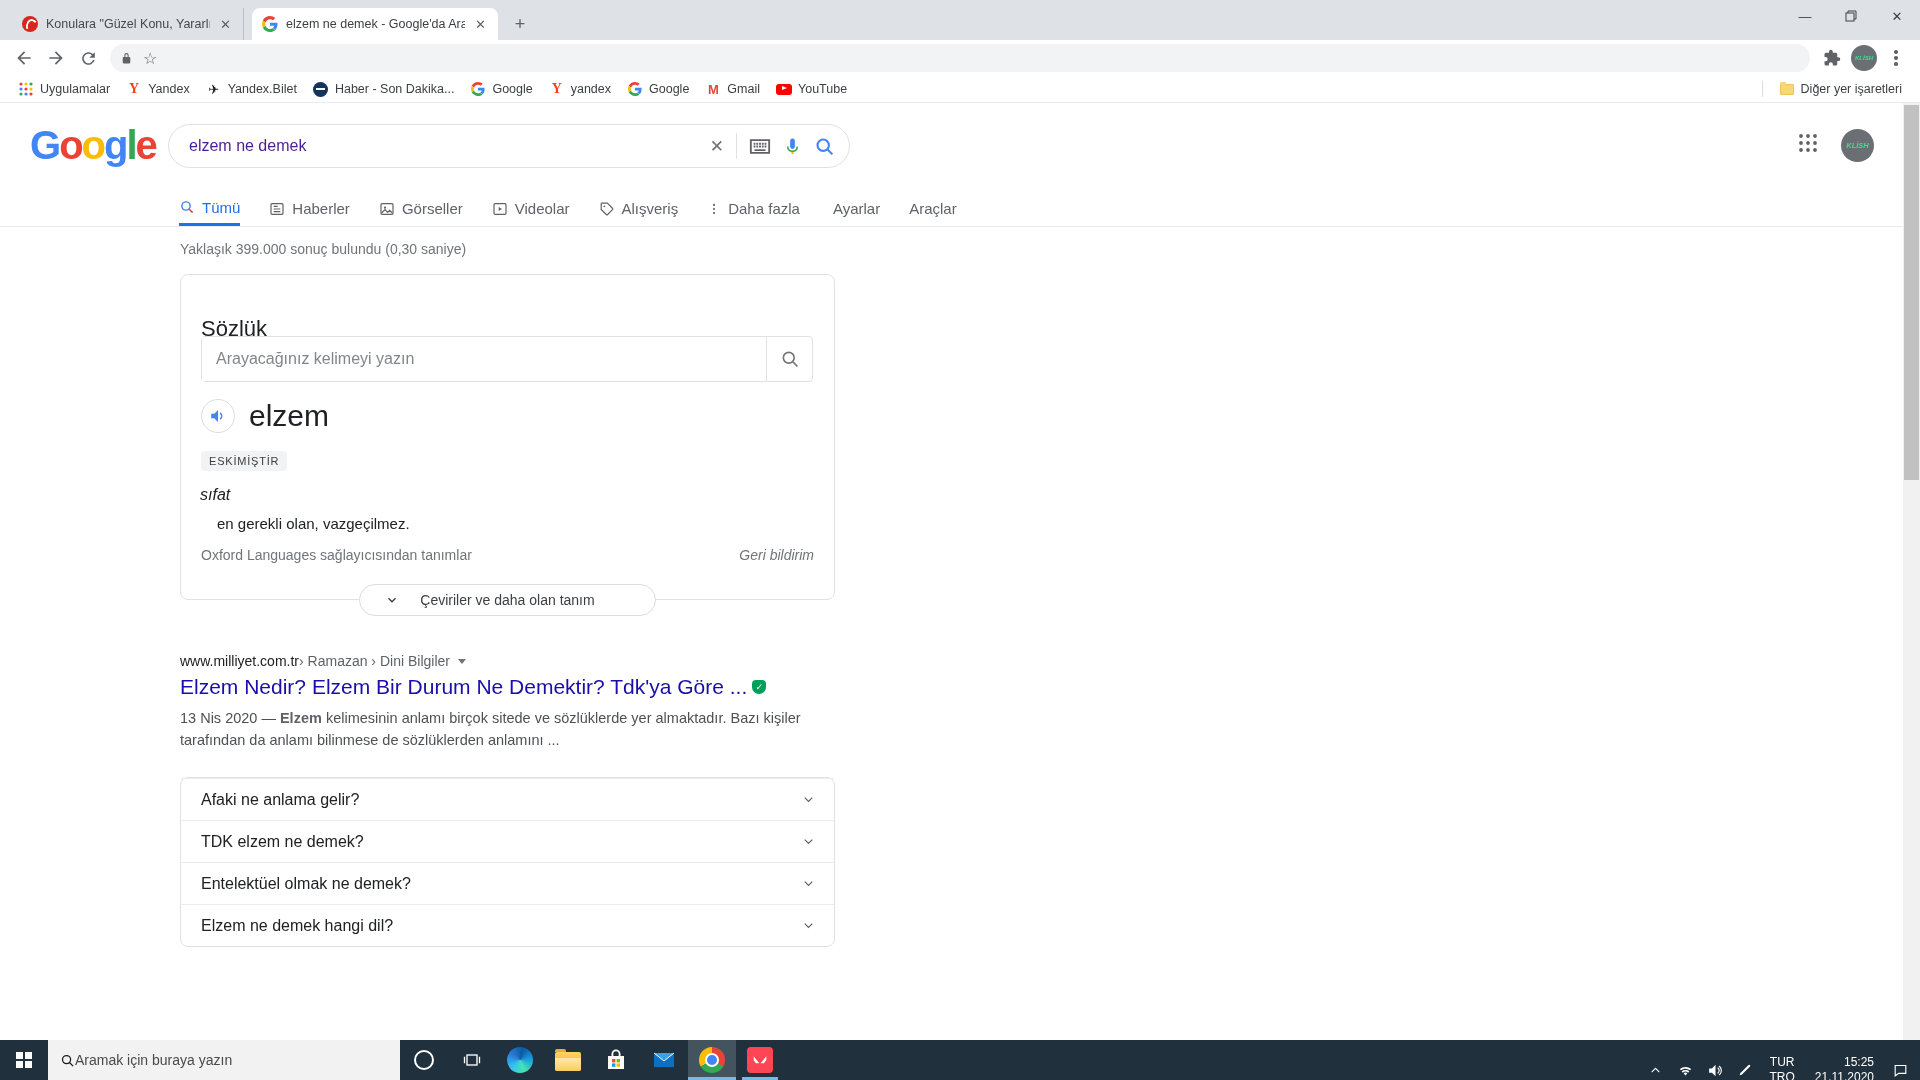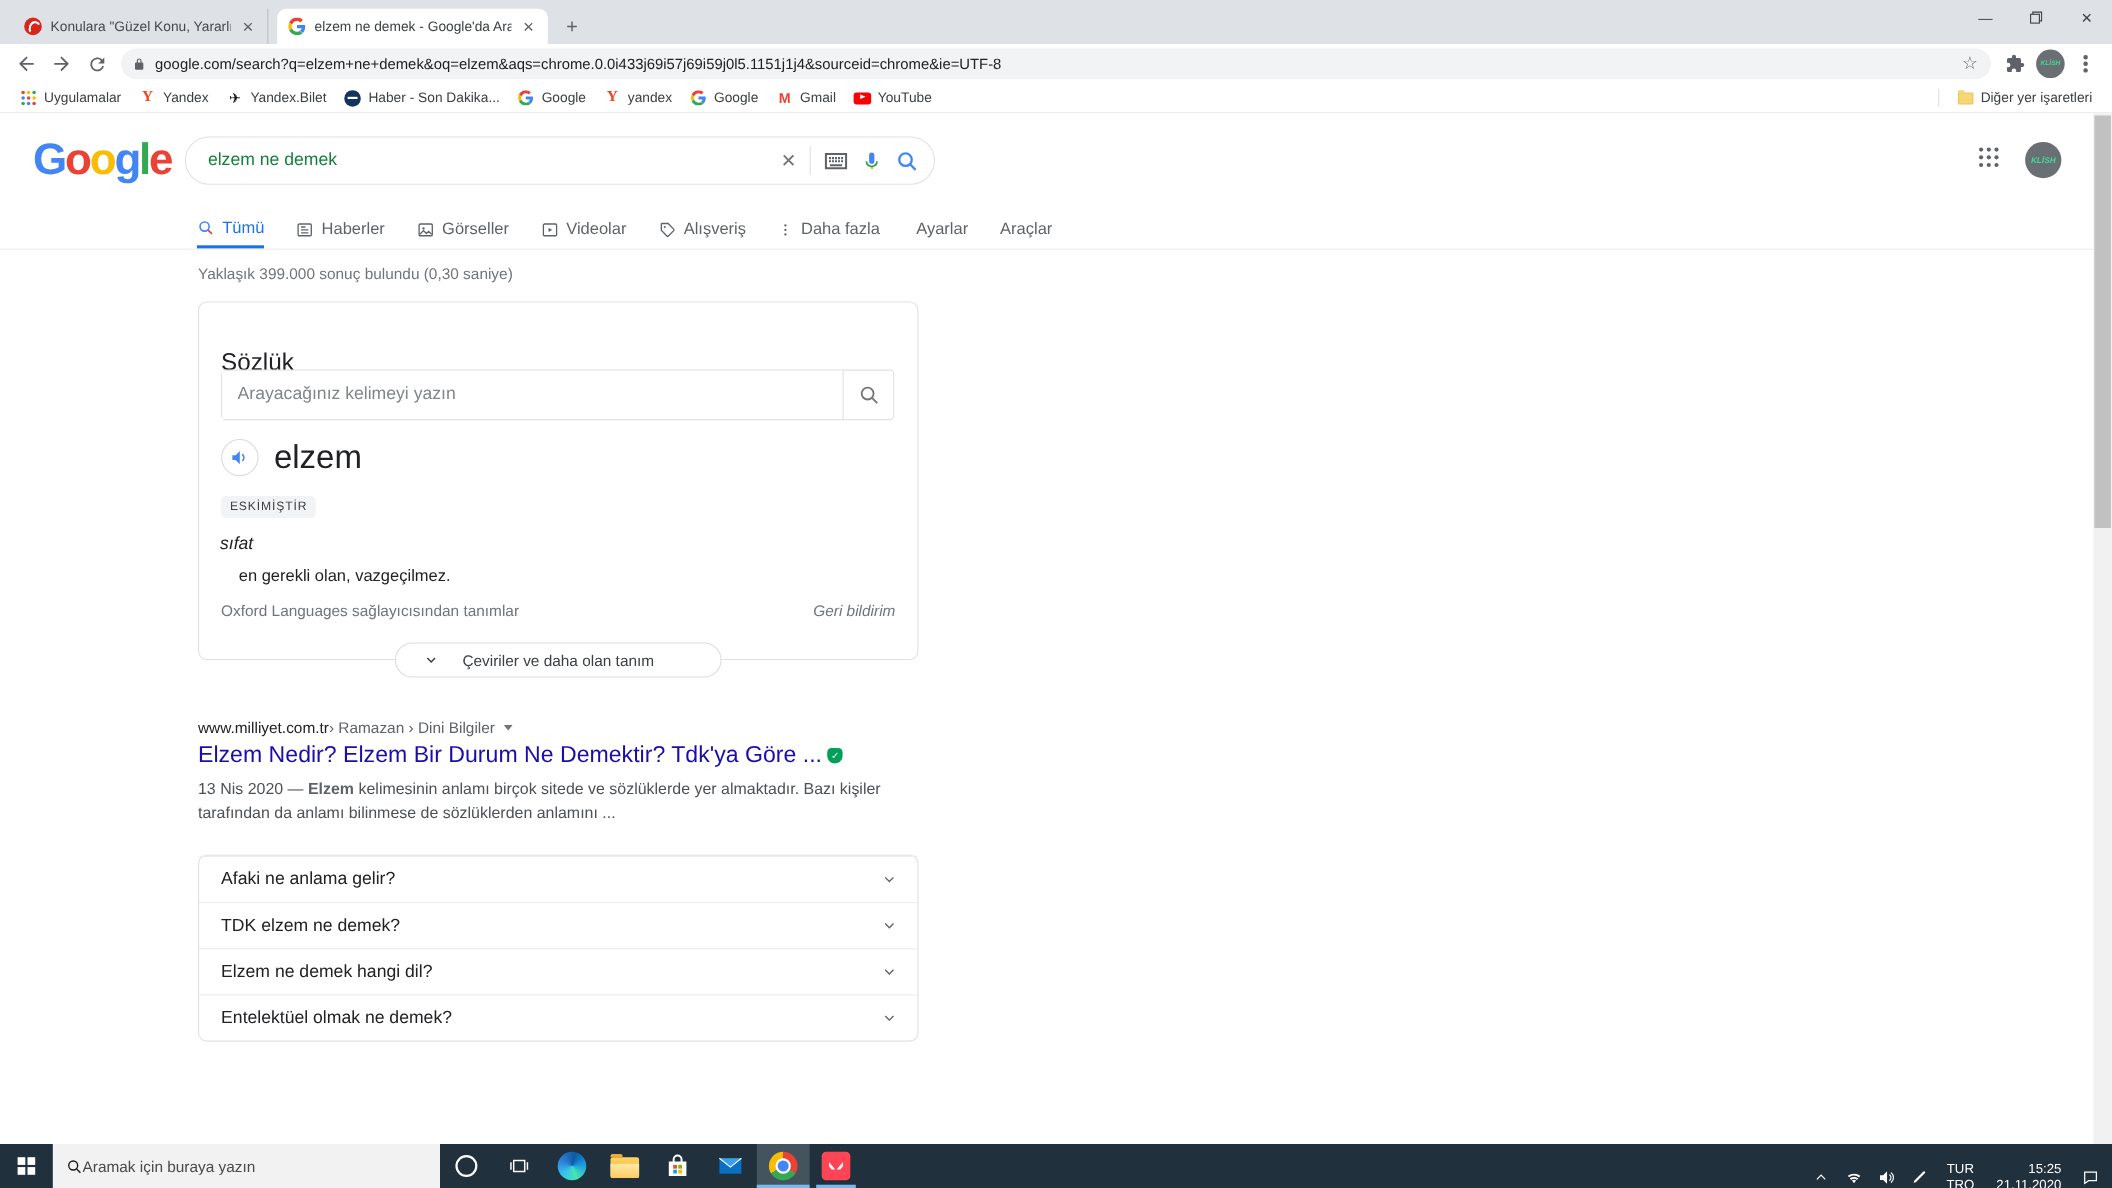--- a/index.html
+++ b/index.html
@@ -45,21 +45,21 @@
   .bm-spacer { flex:1; }
   .bm-sep { width:1px; height:16px; background:#dadce0; margin:0 8px; }
   .folder-ic { width:14px; height:11px; background:#f7d774; border-radius:1px; position:relative; border:1px solid #e9c55a; }
   .folder-ic::before { content:""; position:absolute; left:-1px; top:-3px; width:6px; height:3px; background:#f7d774; border-radius:1px 1px 0 0; }
 
   
   .page { position:absolute; left:0; top:103px; width:1920px; height:937px; background:#fff; }
   .glogo { position:absolute; left:30px; top:20px; font-size:40px; font-weight:600; letter-spacing:-2px; }
   .gl-b{color:#4285F4}.gl-r{color:#EA4335}.gl-y{color:#FBBC05}.gl-g{color:#34A853}
   .searchpill { position:absolute; left:168px; top:21px; width:682px; height:44px; border:1px solid #dfe1e5; border-radius:22px; display:flex; align-items:center; padding:0 14px 0 20px; gap:12px; background:#fff; }
-  .searchpill input { flex:1; border:none; outline:none; font-size:16px; color:#15803d; font-family:"Liberation Sans", sans-serif; }
+  .searchpill input { flex:1; border:none; outline:none; font-size:16px; color:#4c1d95; font-family:"Liberation Sans", sans-serif; }
   .sp-x { color:#70757a; font-size:17px; }
   .sp-sep { width:1px; height:26px; background:#dfe1e5; }
   .apps-grid { position:absolute; left:1798px; top:30px; }
   .avatar-lg { position:absolute; left:1841px; top:26px; width:33px; height:33px; border-radius:50%; background:#6a6f73; color:#3ddc97; font-size:7.5px; font-style:italic; font-weight:bold; display:flex; align-items:center; justify-content:center; }
 
   .gnav { position:absolute; left:179px; top:88px; display:flex; align-items:center; gap:29px; font-size:15px; color:#5f6368; height:35px; }
   .gnav-item { display:flex; align-items:center; gap:7px; height:35px; }
   .gnav-item.active { color:#1a73e8; border-bottom:3px solid #1a73e8; font-weight:normal; }
   .pagediv { position:absolute; left:0; top:123px; width:1903px; height:1px; background:#ebebeb; }
   .stats { position:absolute; left:180px; top:138px; font-size:14px; color:#70757a; }
@@ -178,21 +178,20 @@
       <svg width="19" height="19" viewBox="0 0 24 24" fill="#5f6368">
           <path d="M17.65 6.35A8 8 0 1 0 19.73 14h-2.08a6 6 0 1 1-1.41-6.24L13 11h7V4l-2.35 2.35z"></path>
         </svg>
     </div>
     <div class="addressbar">
       <span style="margin-right:8px; display:flex;">
         <svg width="13" height="13" viewBox="0 0 24 24" fill="#5f6368">
             <path d="M12 2a4 4 0 0 1 4 4v3h1a2 2 0 0 1 2 2v8a2 2 0 0 1-2 2H7a2 2 0 0 1-2-2v-8a2 2 0 0 1 2-2h1V6a4 4 0 0 1 4-4zm2 7V6a2 2 0 0 0-4 0v3h4z"></path>
           </svg>
       </span>
-      <input class="urltext" value="google.com/search?q=elzem+ne+demek&amp;oq=elzem&amp;aqs=chrome.0.0i433j69i57j69i59j0l5.1151j1j4&amp;sourceid=chrome&amp;ie=UTF-8" style="">
       <span class="star">☆</span>
     </div>
     <div class="tbtn">
       <svg width="18" height="18" viewBox="0 0 24 24" fill="#5f6368">
           <path d="M20.5 11H19V7a2 2 0 0 0-2-2h-4V3.5a2.5 2.5 0 0 0-5 0V5H4a2 2 0 0 0-2 2v3.8h1.5a2.7 2.7 0 0 1 0 5.4H2V20a2 2 0 0 0 2 2h3.8v-1.5a2.7 2.7 0 0 1 5.4 0V22H17a2 2 0 0 0 2-2v-4h1.5a2.5 2.5 0 0 0 0-5z"></path>
         </svg>
     </div>
     <div class="tbtn">
       <div class="avatar-sm">KLİSH</div>
     </div>
@@ -438,27 +437,27 @@
             <path d="M6 9l6 6 6-6" fill="none" stroke="#5f6368" stroke-width="2"></path>
           </svg>
       </div>
       <div class="paa-row">
         <span>TDK elzem ne demek?</span>
         <svg width="15" height="15" viewBox="0 0 24 24">
             <path d="M6 9l6 6 6-6" fill="none" stroke="#5f6368" stroke-width="2"></path>
           </svg>
       </div>
       <div class="paa-row">
-        <span>Elzem ne demek hangi dil?</span>
+        <span>Entelektüel olmak ne demek?</span>
         <svg width="15" height="15" viewBox="0 0 24 24">
             <path d="M6 9l6 6 6-6" fill="none" stroke="#5f6368" stroke-width="2"></path>
           </svg>
       </div>
       <div class="paa-row">
-        <span>Entelektüel olmak ne demek?</span>
+        <span>Elzem ne demek hangi dil?</span>
         <svg width="15" height="15" viewBox="0 0 24 24">
             <path d="M6 9l6 6 6-6" fill="none" stroke="#5f6368" stroke-width="2"></path>
           </svg>
       </div>
     </div>
 
     <div class="scrolltrack">
       <div class="scrollthumb"></div>
     </div>
   </div>

